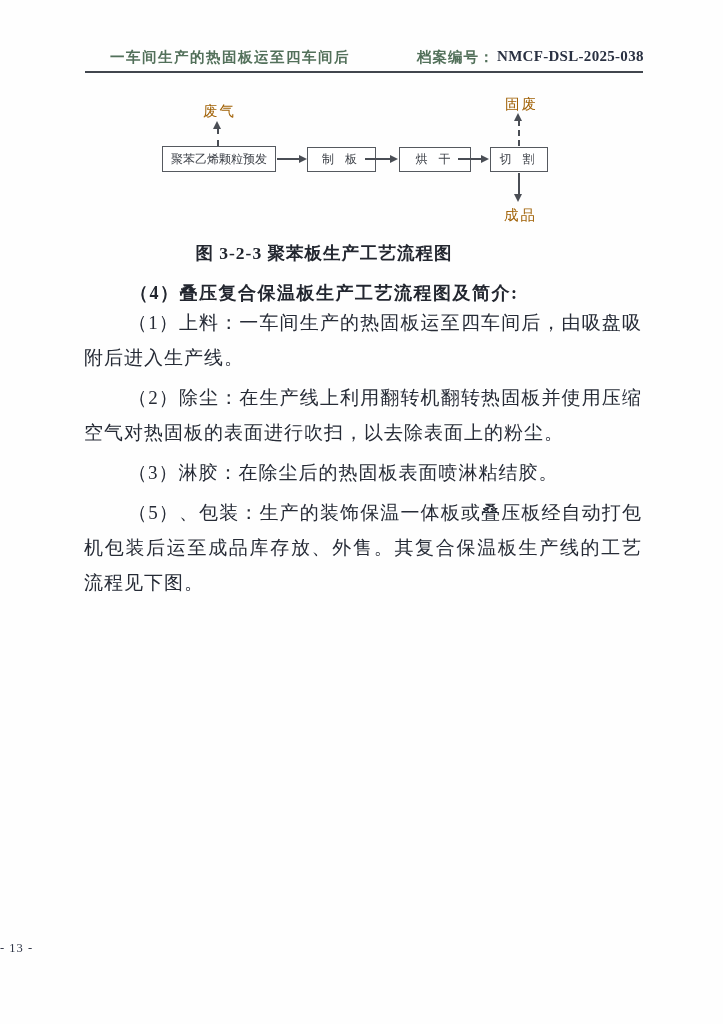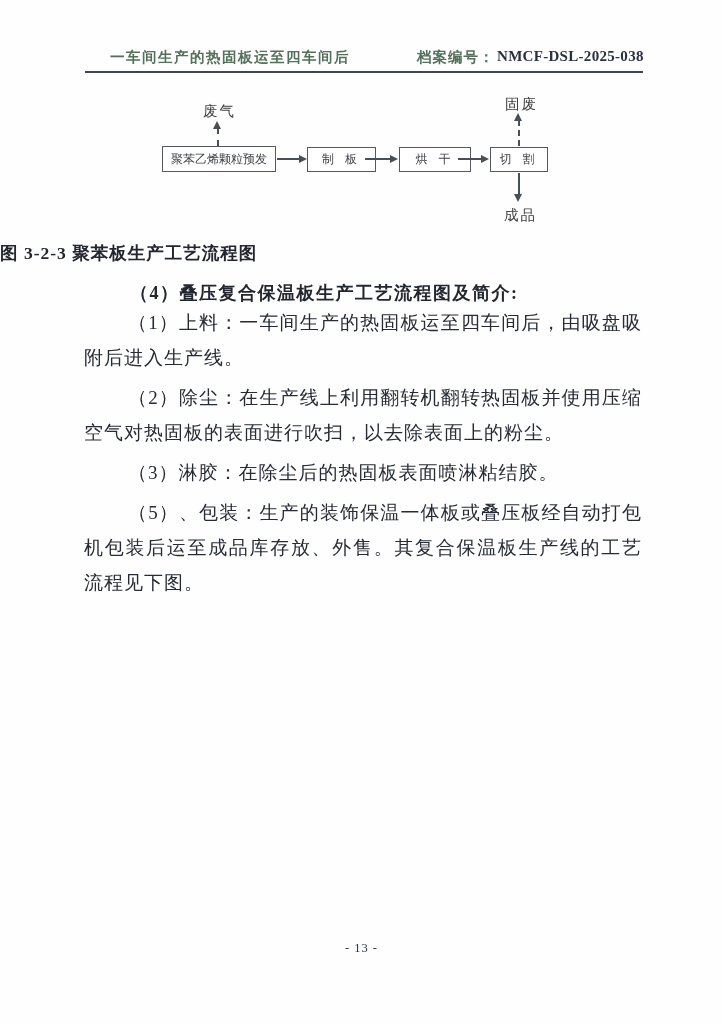--- a/index.html
+++ b/index.html
@@ -27,21 +27,21 @@
   .hdr-archive-no {
     position:absolute; left:497px; top:48px;
     font-size:15px; letter-spacing:.3px;
     color:#2a3142; font-weight:700;
   }
   .hdr-rule {
     position:absolute; left:85px; top:71px;
     width:558px; height:2px; background:#41464e;
   }
   
-  .dg-label { position:absolute; font-size:14.5px; color:#404040; letter-spacing:2px; }
+  .dg-label { position:absolute; font-size:14.5px; color:#a16207; letter-spacing:2px; }
   .dg-box {
     position:absolute; border:1.5px solid #55595f; background:#fff;
     display:flex; align-items:center; justify-content:center;
     font-size:12px; color:#3d4148; white-space:nowrap;
   }
   .h-line { position:absolute; height:2px; background:#4a4e55; }
   .h-head {
     position:absolute; width:0; height:0;
     border-left:8px solid #4a4e55;
     border-top:4.5px solid transparent; border-bottom:4.5px solid transparent;
@@ -54,37 +54,37 @@
     border-left:4.5px solid transparent; border-right:4.5px solid transparent;
   }
   .v-head-down {
     position:absolute; width:0; height:0;
     border-top:8px solid #4a4e55;
     border-left:4.5px solid transparent; border-right:4.5px solid transparent;
   }
   
   .caption {
     position:absolute; left:0; top:241px; width:648px;
-    text-align:left; font-weight:700; font-size:17.5px;
+    text-align:center; font-weight:700; font-size:17.5px;
     letter-spacing:1px; color:#22262f;
   }
   .heading {
     position:absolute; left:84px; top:281px; width:558px;
     padding-left:46px;
     font-weight:700; font-size:18px; letter-spacing:1.5px; color:#22262f;
   }
   .bodytext {
     position:absolute; left:84px; top:305px; width:558px;
     font-size:19px; line-height:35px; letter-spacing:1px;
     text-align:justify; color:#262b36;
   }
   .bodytext p { text-indent:44px; margin:0 0 5px 0; }
   .footer-pageno {
     position:absolute; left:0; top:941px; width:723px;
-    text-align:center; font-size:12.5px; color:#2a3142; letter-spacing:1px;
+    font-size:12.5px; color:#2a3142; letter-spacing:1px;
   }
 </style>
 </head>
 <body>
 
 <div class="page">
 
   <div class="hdr-company">一车间生产的热固板运至四车间后</div>
   <div class="hdr-archive-label">档案编号：</div>
   <div class="hdr-archive-no">NMCF-DSL-2025-038</div>

